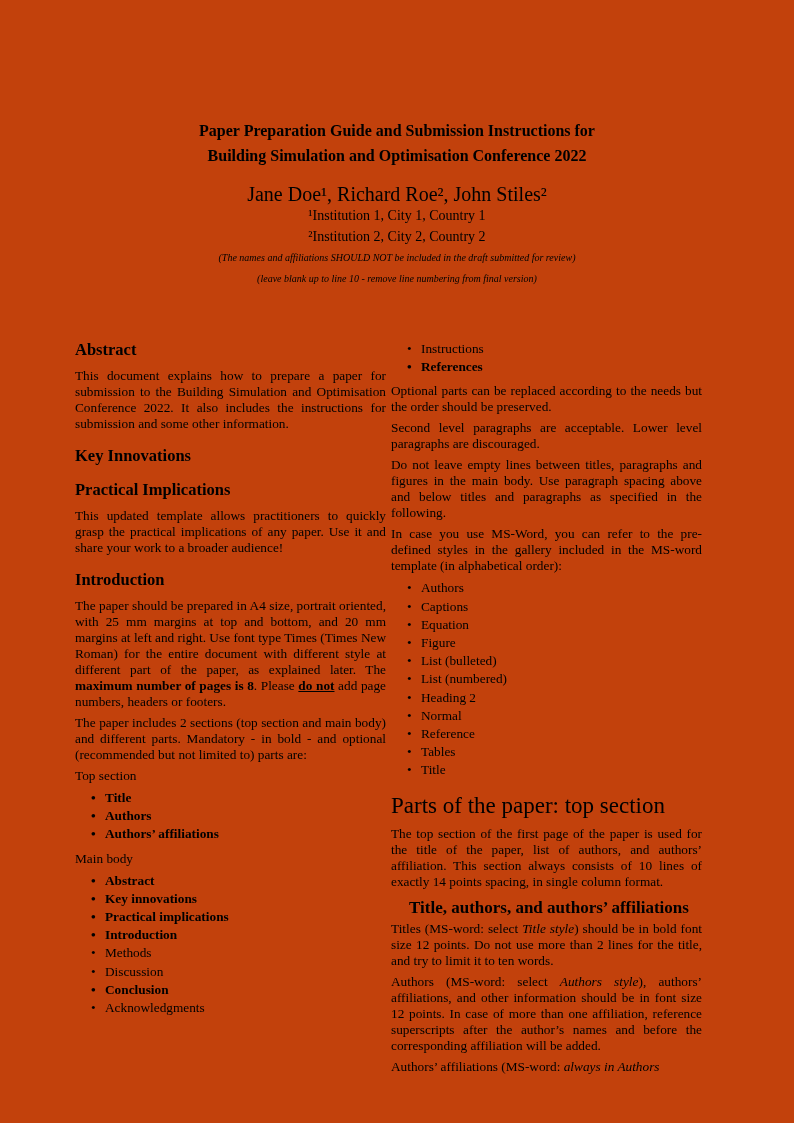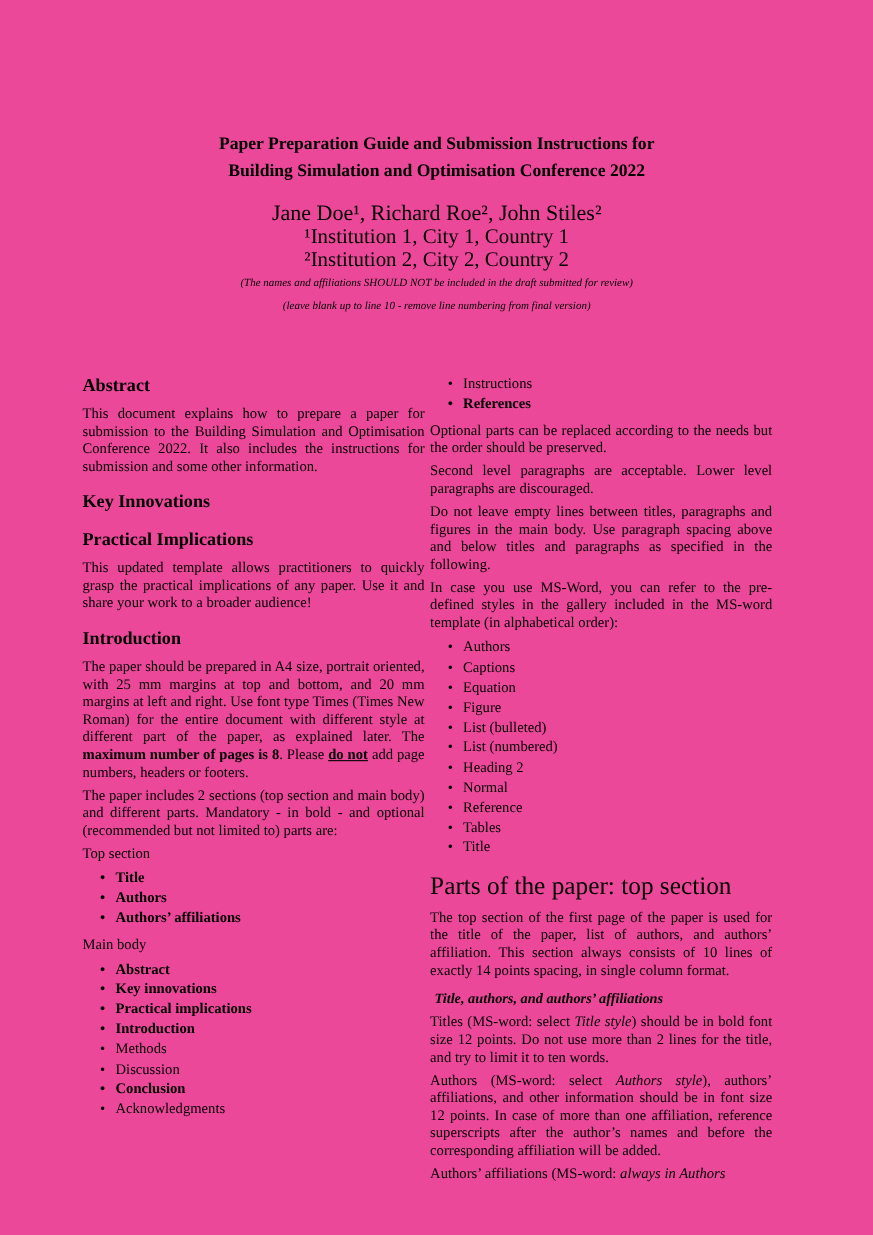--- a/index.html
+++ b/index.html
@@ -1,43 +1,43 @@
 <!DOCTYPE html>
 <html lang="en"><head>
 <meta charset="utf-8">
 <style>
   * { margin: 0; padding: 0; box-sizing: border-box; }
   html, body { background: #ffffff; }
   .page {
     width: 794px;
     height: 1123px;
     margin: 0 auto;
-    background: #ec4899;
+    background: #c2410c;
     color: #000000;
     font-family: "Liberation Serif", "DejaVu Serif", serif;
     font-size: 13.3px;
     line-height: 16px;
     padding: 118px 75px 0 75px;
     overflow: hidden;
     position: relative;
   }
   
   .titleblock { text-align: center; }
   .paper-title { font-size: 16px; font-weight: bold; line-height: 25px; }
   .authors-line { font-size: 20px; line-height: 21px; margin-top: 16px; }
-  .affil { font-size: 19px; line-height: 21px; }
+  .affil { font-size: 14px; line-height: 21px; }
   .note { font-size: 10px; line-height: 21px; font-style: italic; }
   
   .columns { display: flex; gap: 5px; margin-top: 51px; }
   .col { width: 311px; flex: 0 0 311px; }
   
   h2.sec { font-size: 16.5px; font-weight: bold; line-height: 20px; margin: 14px 0 8px 0; }
   h2.sec.first { margin-top: 0; }
   h2.sec-large { font-size: 23px; font-weight: normal; line-height: 22px; margin: 15px 0 9px 0; }
-  h3.subsec { font-size: 13px; font-weight: bold; line-height: 17px; margin: 9px 0 5px 4px; font-style: italic; }
+  h3.subsec { font-size: 17px; font-weight: bold; line-height: 17px; margin: 9px 0 5px 18px; }
   
   p.para { text-align: justify; margin: 0 0 5px 0; hyphens: auto; }
   .bold { font-weight: bold; }
   .italic { font-style: italic; }
   .underline { text-decoration: underline; }
   
   ul.blist { list-style: none; margin: 3px 0 7px 0; padding: 0 0 0 30px; }
   ul.blist.flush-top { margin-top: 0; }
   ul.blist li { position: relative; line-height: 18.2px; }
   ul.blist li::before { content: "\2022"; position: absolute; left: -14px; }

